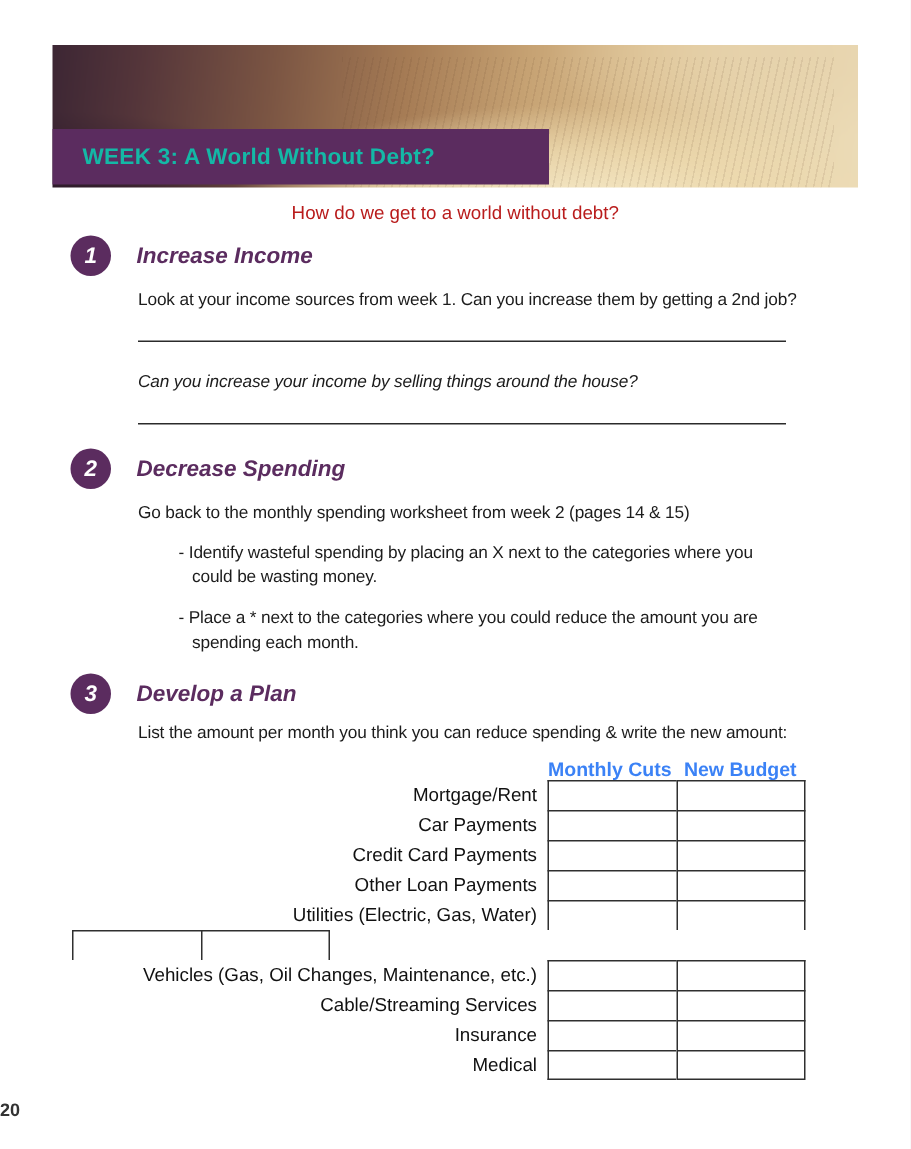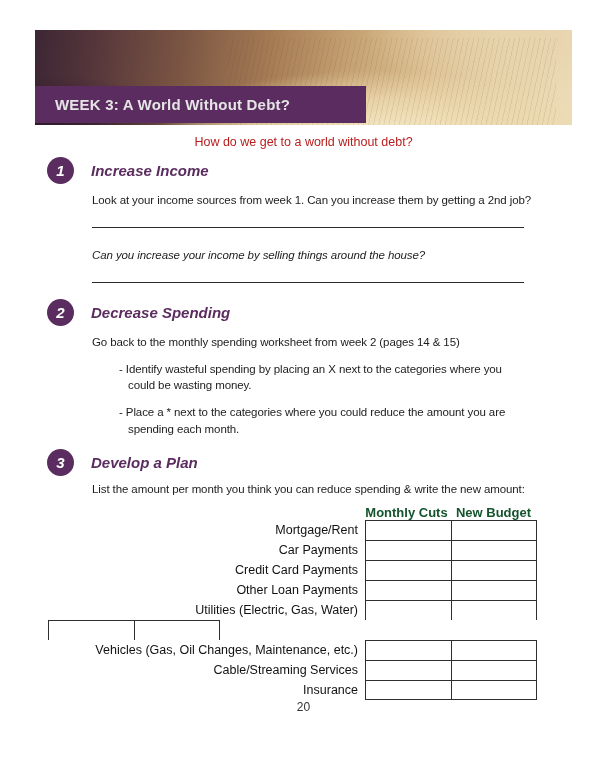--- a/index.html
+++ b/index.html
@@ -30,21 +30,21 @@
     background: repeating-linear-gradient(102deg, rgba(92,62,40,.20) 0 1px, rgba(0,0,0,0) 1px 5px);
     filter: blur(.5px); opacity: .5;
   }
   .banner {
     position: absolute; left: 0; bottom: 2px;
     width: 331px; height: 37px;
     background: var(--purple);
     display: flex; align-items: center;
     padding-left: 20px;
   }
-  .banner span { color: #e5e5e5; font-weight: bold; font-size: 15px; letter-spacing: .2px; }
+  .banner span { color: #14b8a6; font-weight: bold; font-size: 15px; letter-spacing: .2px; }
 
   
   .intro { text-align: center; margin-top: 10px; font-size: 12.5px; color: #b91c1c; }
 
   
   .sections { margin: 0 40px 0 47px; }
   .sec-head { display: flex; align-items: center; gap: 17px; }
   .sec-head.s1 { margin-top: 8px; }
   .sec-head.s2 { margin-top: 16px; }
   .sec-head.s3 { margin-top: 12px; }
@@ -62,29 +62,29 @@
   .q2 { margin-top: 19px; font-style: italic; }
   .blank { border-bottom: 1px solid #2b2b2b; height: 0; margin-top: 19px; width: 100%; cursor: text; }
   .s2-intro { margin-top: 8px; }
   .bullets p { padding-left: 36px; text-indent: -9px; margin-top: 11px; }
   .s3-intro { margin-top: 5px; }
 
   
   .budget-table { margin: 8px 70px 0 48px; }
   .thead { display: flex; align-items: flex-end; }
   .thead .spacer { flex: 1; }
-  .thead span { width: 87px; text-align: center; font-weight: bold; font-size: 13px; color: #14532d; }
+  .thead span { width: 87px; text-align: center; font-weight: bold; font-size: 13px; color: #3b82f6; }
   .trow { display: flex; align-items: center; }
   .tlabel { flex: 1; text-align: right; padding-right: 7px; font-size: 12.5px; line-height: 20px; color: #111; white-space: nowrap; }
   .tcell { width: 86px; height: 20px; background: #fff; border-left: 1px solid var(--line); border-top: 1px solid var(--line); cursor: text; }
   .tcell:last-child { border-right: 1px solid var(--line); }
   .trow:last-child .tcell { border-bottom: 1px solid var(--line); }
 
   
-  .pagenum { text-align: center; font-size: 12px; font-weight: normal; color: #333; }
+  .pagenum { text-align: left; margin-top: 13px; font-size: 12px; font-weight: bold; color: #333; }
 </style>
 </head>
 <body>
 
 <div class="page">
 
   <div class="header">
     <div class="photo">
       <div class="ph-base"></div>
       <div class="ph-lines"></div>
@@ -175,17 +175,22 @@
     <div class="trow">
       <div class="tlabel">Cable/Streaming Services</div>
       <div class="tcell"></div>
       <div class="tcell"></div>
     </div>
     <div class="trow">
       <div class="tlabel">Insurance</div>
       <div class="tcell"></div>
       <div class="tcell"></div>
     </div>
+    <div class="trow">
+      <div class="tlabel">Medical</div>
+      <div class="tcell"></div>
+      <div class="tcell"></div>
+    </div>
   </div>
 
   <div class="pagenum">20</div>
 
 </div>
 
 </body></html>

